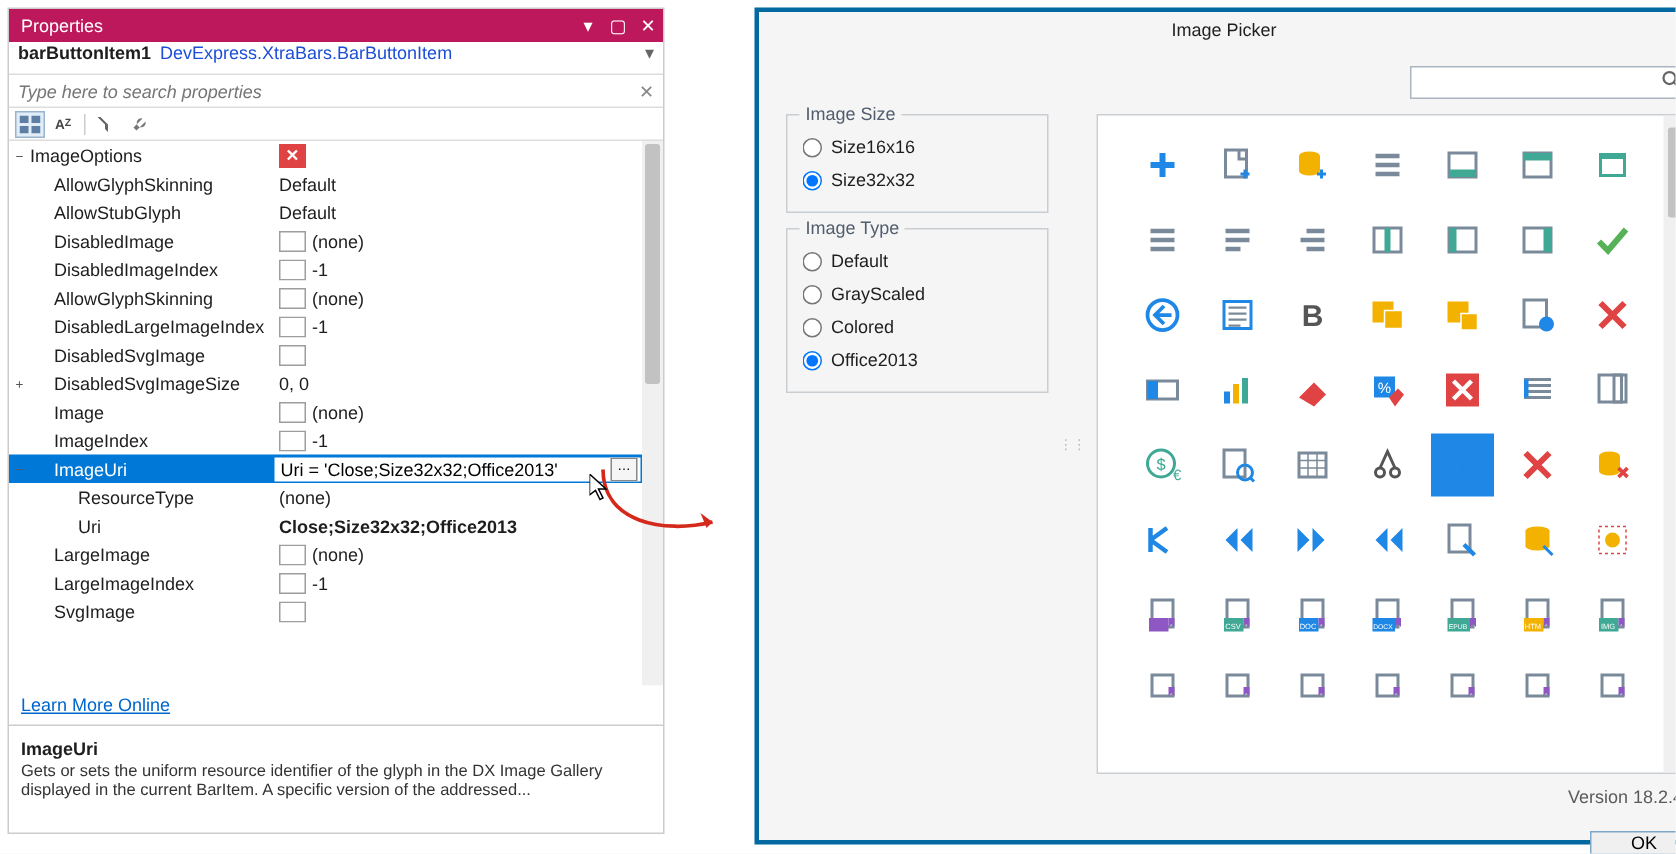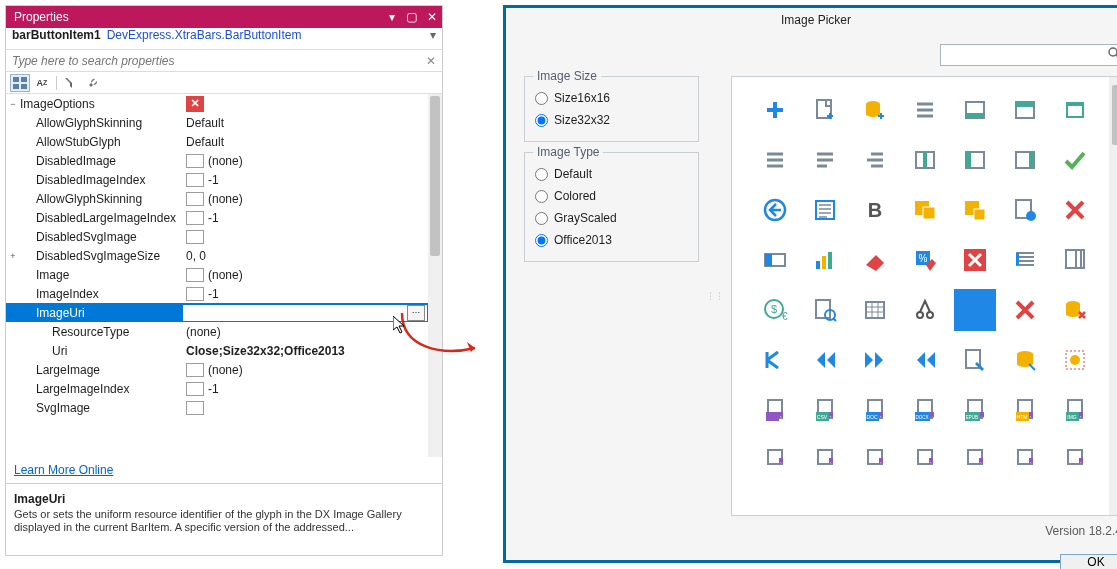--- a/index.html
+++ b/index.html
@@ -243,20 +243,21 @@
             <span>-1</span>
           </div>
         </div>
         <div class="prop-row selected-row">
           <div class="label-cell">
             <span class="expander">−</span>
             <span class="indent" style="width: 16px;"></span>
             <span>ImageUri</span>
           </div>
           <div class="value-cell">
+            <span>Uri = 'Close;Size32x32;Office2013'</span>
             <span class="ellipsis-btn">…</span>
           </div>
         </div>
         <div class="prop-row">
           <div class="label-cell">
             <span class="expander"></span>
             <span class="indent" style="width: 32px;"></span>
             <span>ResourceType</span>
           </div>
           <div class="value-cell">
@@ -365,25 +366,25 @@
         </div>
         <div class="groupbox">
           <span class="groupbox-title">Image Type</span>
           <div id="type-radios">
               <label class="radio-row">
                 <input type="radio" name="imgtype" style="">
                 <span>Default</span>
               </label>
               <label class="radio-row">
                 <input type="radio" name="imgtype" style="">
-                <span>Colored</span>
+                <span>GrayScaled</span>
               </label>
               <label class="radio-row">
                 <input type="radio" name="imgtype" style="">
-                <span>GrayScaled</span>
+                <span>Colored</span>
               </label>
               <label class="radio-row">
                 <input type="radio" name="imgtype" checked="" style="">
                 <span>Office2013</span>
               </label>
             </div>
         </div>
       </div>
       <div class="picker-splitter">⋮⋮</div>
       <div class="picker-images">

